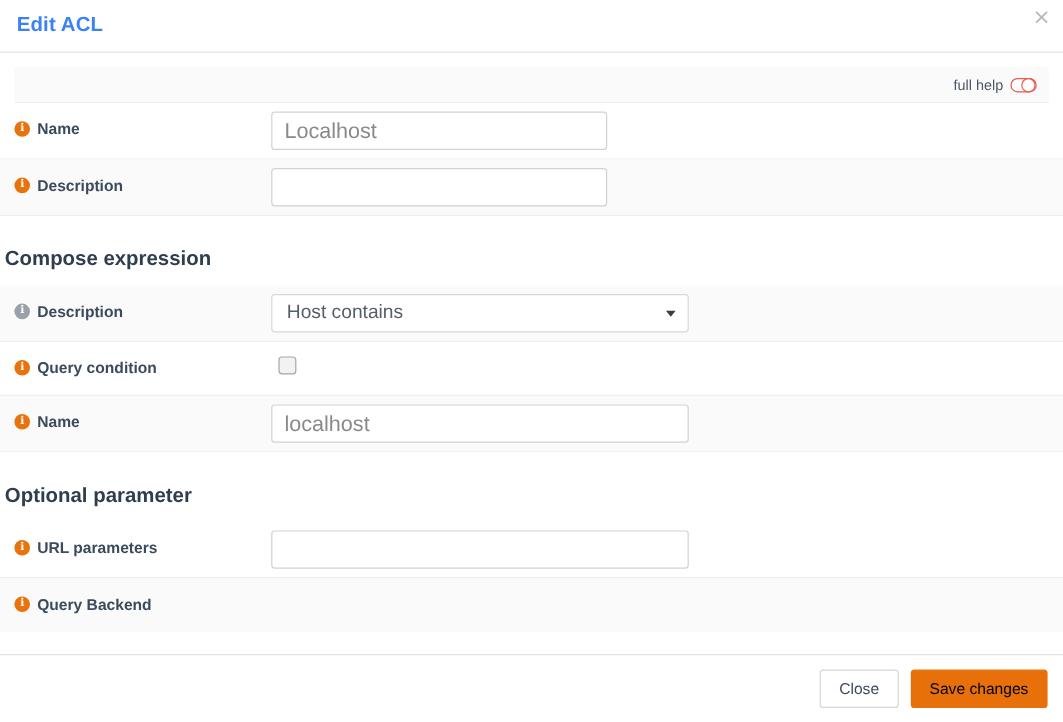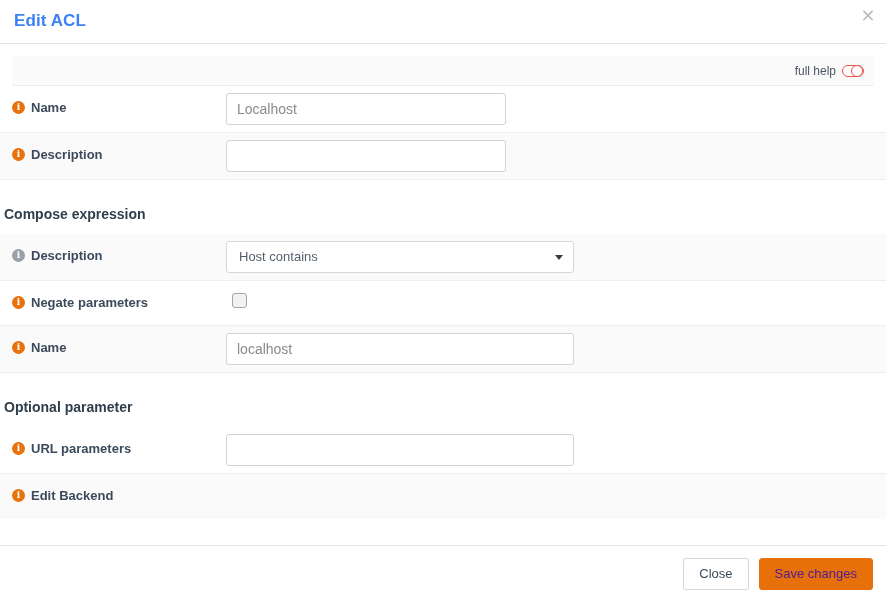--- a/index.html
+++ b/index.html
@@ -126,39 +126,39 @@
   .info-icon.gray { background: #9aa1a8; }
 
   .fcontrol { flex: 1; padding-top: 7px; padding-bottom: 7px; }
 
   .txtinput {
     width: 280px;
     height: 32px;
     border: 1px solid #d2d2d2;
     border-radius: 3px;
     background: #ffffff;
-    font-size: 14px;
+    font-size: 18px;
     color: #8a8a8a;
     padding: 0 10px;
     font-family: "Liberation Sans", sans-serif;
     outline: none;
   }
   .txtinput::placeholder { color: #a9a9a9; }
   .txtinput.w348 { width: 348px; }
 
   .selectwrap {
     position: relative;
     width: 348px; height: 32px;
   }
   .selectbox {
     width: 348px; height: 32px;
     border: 1px solid #d8d8d8;
     border-radius: 3px;
     background: #ffffff;
-    font-size: 13px;
+    font-size: 16px;
     color: #555f6a;
     padding: 0 26px 0 12px;
     line-height: 30px;
     cursor: pointer;
     white-space: nowrap;
     overflow: hidden;
   }
   .caret {
     position: absolute;
     right: 11px; top: 14px;
@@ -173,21 +173,21 @@
     width: 15px; height: 15px;
     border: 1px solid #a6a6a6;
     border-radius: 3px;
     background: #f2f2f2;
     margin-top: 5px;
     margin-left: 6px;
     cursor: pointer;
   }
 
   .section-head {
-    font-size: 14px;
+    font-size: 17px;
     font-weight: bold;
     color: #2f3e4d;
     padding: 26px 12px 12px 4px;
     background: #ffffff;
   }
 
   
   .dlg-footer {
     position: absolute;
     left: 0; right: 0; bottom: 0;
@@ -210,21 +210,21 @@
     line-height: 30px;
   }
   .btn-default {
     background: #ffffff;
     border: 1px solid #d6d6d6;
     color: #3b4b5c;
   }
   .btn-primary {
     background: #e8700a;
     border: 1px solid #e8700a;
-    color: #4c1d95;
+    color: #000000;
   }
 </style>
 </head>
 <body>
 
 <div class="dialog">
 
   <div class="dlg-header">
     <div class="dlg-title">Edit ACL</div>
     <div class="close-icon">×</div>
@@ -270,21 +270,21 @@
           <div class="selectwrap">
             <div class="selectbox">Host contains</div>
             <span class="caret"></span>
           </div>
         </div>
       </div>
 
       <div class="frow plain">
         <div class="flabel">
           <span class="info-icon">i</span>
-          <span>Negate parameters</span>
+          <span>Query condition</span>
         </div>
         <div class="fcontrol">
           <div class="chk"></div>
         </div>
       </div>
 
       <div class="frow alt">
         <div class="flabel">
           <span class="info-icon">i</span>
           <span>Name</span>
@@ -302,21 +302,21 @@
           <span>URL parameters</span>
         </div>
         <div class="fcontrol">
           <input class="txtinput w348" type="text" value="" style="">
         </div>
       </div>
 
       <div class="frow alt noborder">
         <div class="flabel">
           <span class="info-icon">i</span>
-          <span>Edit Backend</span>
+          <span>Query Backend</span>
         </div>
       </div>
 
     </div>
   </div>
 
   <div class="dlg-footer">
     <button class="btn btn-default">Close</button>
     <button class="btn btn-primary">Save changes</button>
   </div>

